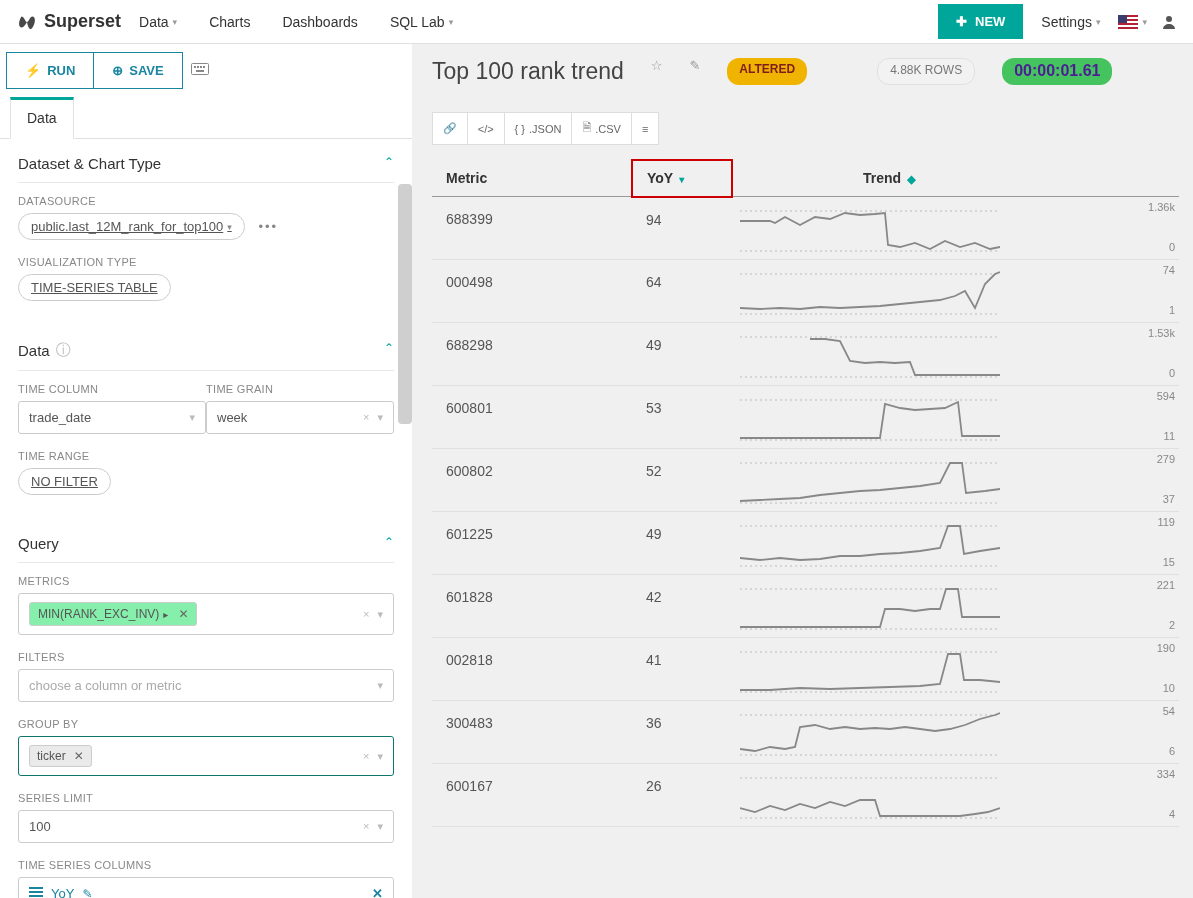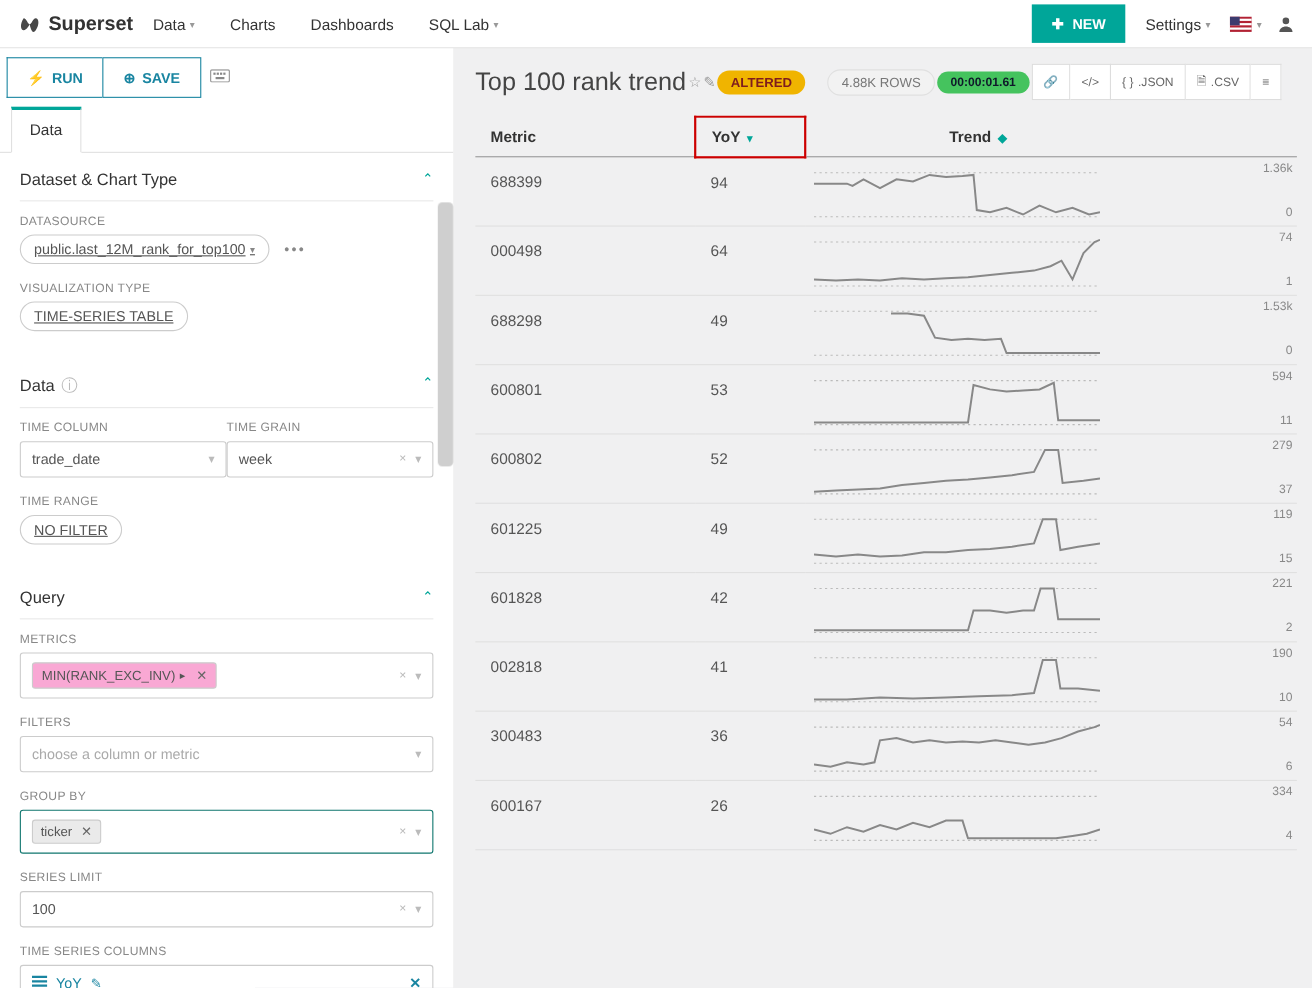--- a/index.html
+++ b/index.html
@@ -34,41 +34,41 @@
 .ctrl-label { font-size: 11px; color: #888; letter-spacing: 0.3px; margin-bottom: 6px; text-transform: uppercase; }
 .pill { display: inline-flex; align-items: center; background: #fff; border: 1px solid #ccc; border-radius: 14px; padding: 5px 12px; font-size: 13px; color: #555; gap: 4px; text-decoration: underline; }
 .pill .caret { font-size: 9px; color: #888; }
 .dots { display: inline-block; margin-left: 10px; color: #888; letter-spacing: 2px; }
 .ctrl-block { margin-bottom: 16px; }
 .two-col { display: flex; }
 .two-col > div { flex: 1; }
 .selectbox { border: 1px solid #ccc; border-radius: 3px; padding: 8px 10px; display: flex; align-items: center; justify-content: space-between; background: #fff; font-size: 13px; color: #555; }
 .selectbox .clear-caret { display: flex; gap: 8px; color: #bbb; font-size: 11px; }
 .selectbox.placeholder { color: #aaa; gap: 48px; }
-.metric-chip { display: inline-flex; align-items: center; background: #f9a8d4; border: 1px solid #ccc; border-radius: 3px; padding: 4px 8px; font-size: 12px; gap: 4px; }
+.metric-chip { display: inline-flex; align-items: center; background: #86efac; border: 1px solid #ccc; border-radius: 3px; padding: 4px 8px; font-size: 12px; gap: 4px; }
 .metric-chip .x { margin-left: 6px; color: #666; cursor: pointer; }
 .metric-chip .arrow { font-size: 10px; }
 .tag-chip { display: inline-flex; align-items: center; background: #eaeaea; border: 1px solid #ccc; border-radius: 3px; padding: 3px 7px; font-size: 12px; gap: 4px; }
 .tag-chip .x { color: #666; cursor: pointer; margin-left: 4px; }
 .focus-box { border: 1px solid #0f766e; }
 
 .tscol-item { display: flex; align-items: center; justify-content: space-between; border: 1px solid #ccc; border-radius: 3px; padding: 8px 10px; }
 .tscol-item .left { display: flex; align-items: center; gap: 8px; color: #1985a1; }
 .tscol-item .del { color: #1985a1; font-weight: 700; cursor: pointer; }
 .hamburger { display: inline-block; width: 14px; }
 
 .fakescroll { position: absolute; right: 0; top: 140px; width: 14px; height: 240px; background: #cfcfcf; border-radius: 4px; }
 
 .rightcol { flex: 1; padding: 14px 0 0 20px; overflow: hidden; display: flex; flex-direction: column; }
-.charthead { display: flex; align-items: center; gap: 2px; flex-wrap: wrap; }
+.charthead { display: flex; gap: 27px; flex-wrap: wrap; }
 .charttitle { font-size: 23px; color: #444; font-weight: 400; }
 .staricon, .editicon { color: #999; cursor: pointer; }
 .altered { background: #f0b400; color: #7f1d1d; border-radius: 12px; padding: 4px 12px; font-size: 12px; font-weight: 700; }
 .rowcount { background: #f2f2f2; color: #777; border-radius: 12px; padding: 4px 12px; font-size: 12px; border: 1px solid #e0e0e0; }
-.timing { background: #45c35e; color: #0f172a; border-radius: 12px; padding: 4px 12px; font-size: 11px; font-weight: 700; }
+.timing { background: #45c35e; color: #4c1d95; border-radius: 12px; padding: 4px 12px; font-size: 16px; font-weight: 700; }
 .toolbtns { display: flex; gap: 0; }
 .toolbtn { border: 1px solid #ddd; background: #fff; padding: 6px 10px; font-size: 11px; color: #666; cursor: pointer; display: flex; align-items: center; gap: 4px; }
 .toolbtn + .toolbtn { border-left: none; }
 
 .tablewrap { margin-top: 14px; flex: 1; overflow-y: auto; padding-right: 14px; }
 table { width: 100%; border-collapse: collapse; }
 th { text-align: left; padding: 10px 14px; font-size: 14px; font-weight: 700; color: #333; border-bottom: 1.5px solid #999; }
 th.yoy { border: 2px solid #c00; padding: 8px 28px 8px 14px; }
 th.yoy .sortcaret { color: #00A699; font-size: 10px; margin-left: 6px; }
 th .sorticon { color: #00A699; font-size: 11px; margin-left: 6px; }

